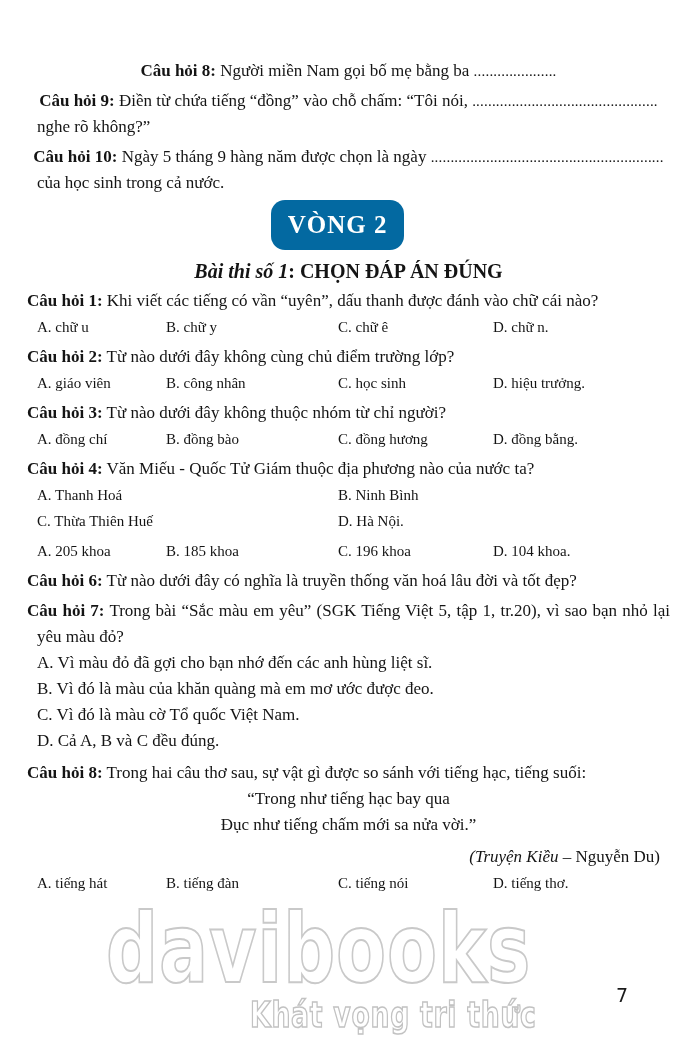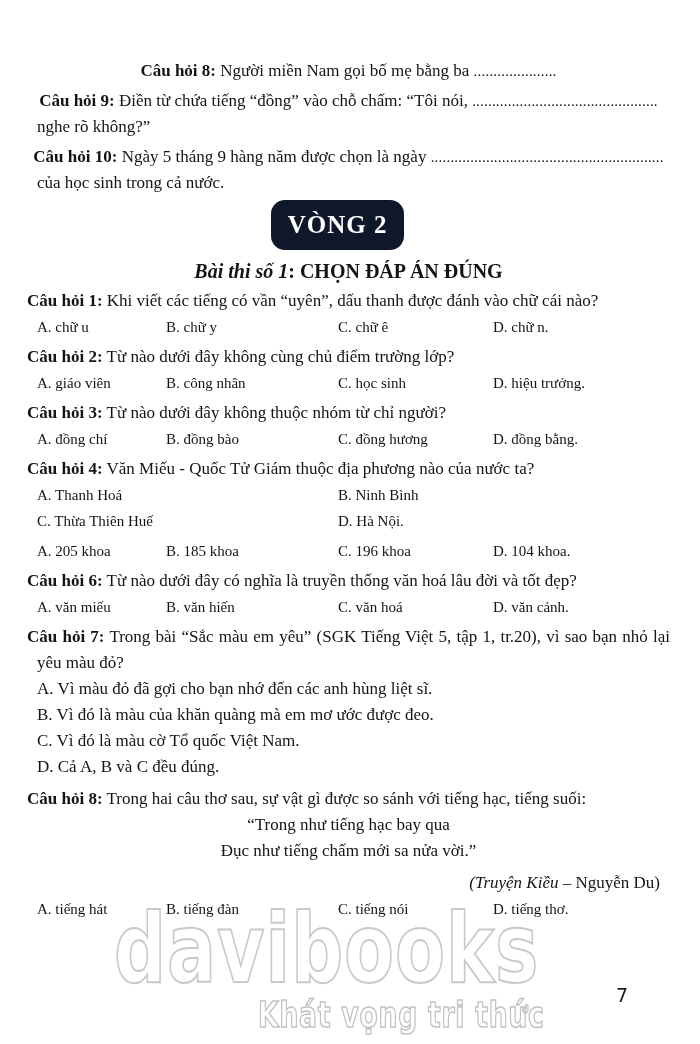--- a/index.html
+++ b/index.html
@@ -3,21 +3,21 @@
 <meta charset="utf-8">
 <style>
   html,body { margin:0; padding:0; background:#ffffff; }
   .page {
     position:relative; width:700px; height:1044px; background:#ffffff;
     overflow:hidden;
     font-family:"Liberation Serif","DejaVu Serif",serif;
     color:#141414;
   }
   
-  .watermark { position:absolute; inset:0; z-index:0; pointer-events:none;margin-left:8px; }
+  .watermark { position:absolute; inset:0; z-index:0; pointer-events:none; }
   .wm-main {
     position:absolute; left:106px; top:901px;
     font-family:"DejaVu Sans","Liberation Sans",sans-serif;
     font-size:96px; font-weight:bold; line-height:1;
     color:#ffffff; -webkit-text-stroke:2px #c9c9c9;
     transform:scaleX(0.76); transform-origin:left top; letter-spacing:1px;
   }
   .wm-sub {
     position:absolute; left:250px; top:995px;
     font-family:"DejaVu Sans","Liberation Sans",sans-serif;
@@ -35,21 +35,21 @@
   .dots { font-size:15px; letter-spacing:0.2px; }
   .qblock { margin-top:4px; }
   .opts { display:flex; padding-left:10px; font-size:15px; line-height:26px; }
   .opt { white-space:nowrap; }
   .cA { width:129px; } .cB { width:172px; } .cC { width:155px; }
   .half { width:301px; }
   .optline { font-size:17px; line-height:26px; padding-left:10px; }
   
   .badge-wrap { display:flex; justify-content:center; margin-top:4px; transform:translateX(-11px); }
   .badge {
-    background:#0f172a; color:#ffffff; border-radius:14px;
+    background:#0369a1; color:#ffffff; border-radius:14px;
     padding:10px 17px; font-size:25px; line-height:30px;
     font-weight:bold; letter-spacing:1px;
   }
   .exam-title {
     margin:8px 0 4px 0; text-align:center;
     font-size:20px; line-height:26px; font-weight:bold;
   }
   .exam-title .it { font-style:italic;margin-top:31px; }
   
   .verse { text-align:center; font-size:17px; line-height:26px; }
@@ -164,26 +164,20 @@
         <span class="opt cC">C. 196 khoa</span>
         <span class="opt">D. 104 khoa.</span>
       </div>
     </div>
 
     <div class="qblock">
       <p class="q">
         <b class="lbl">Câu hỏi 6:</b>
         <span>Từ nào dưới đây có nghĩa là truyền thống văn hoá lâu đời và tốt đẹp?</span>
       </p>
-      <div class="opts">
-        <span class="opt cA">A. văn miếu</span>
-        <span class="opt cB">B. văn hiến</span>
-        <span class="opt cC">C. văn hoá</span>
-        <span class="opt">D. văn cảnh.</span>
-      </div>
     </div>
 
     <div class="qblock">
       <p class="q">
         <b class="lbl">Câu hỏi 7:</b>
         <span>Trong bài “Sắc màu em yêu” (SGK Tiếng Việt 5, tập 1, tr.20), vì sao bạn nhỏ lại yêu màu đỏ?</span>
       </p>
       <p class="optline">A. Vì màu đỏ đã gợi cho bạn nhớ đến các anh hùng liệt sĩ.</p>
       <p class="optline">B. Vì đó là màu của khăn quàng mà em mơ ước được đeo.</p>
       <p class="optline">C. Vì đó là màu cờ Tổ quốc Việt Nam.</p>

